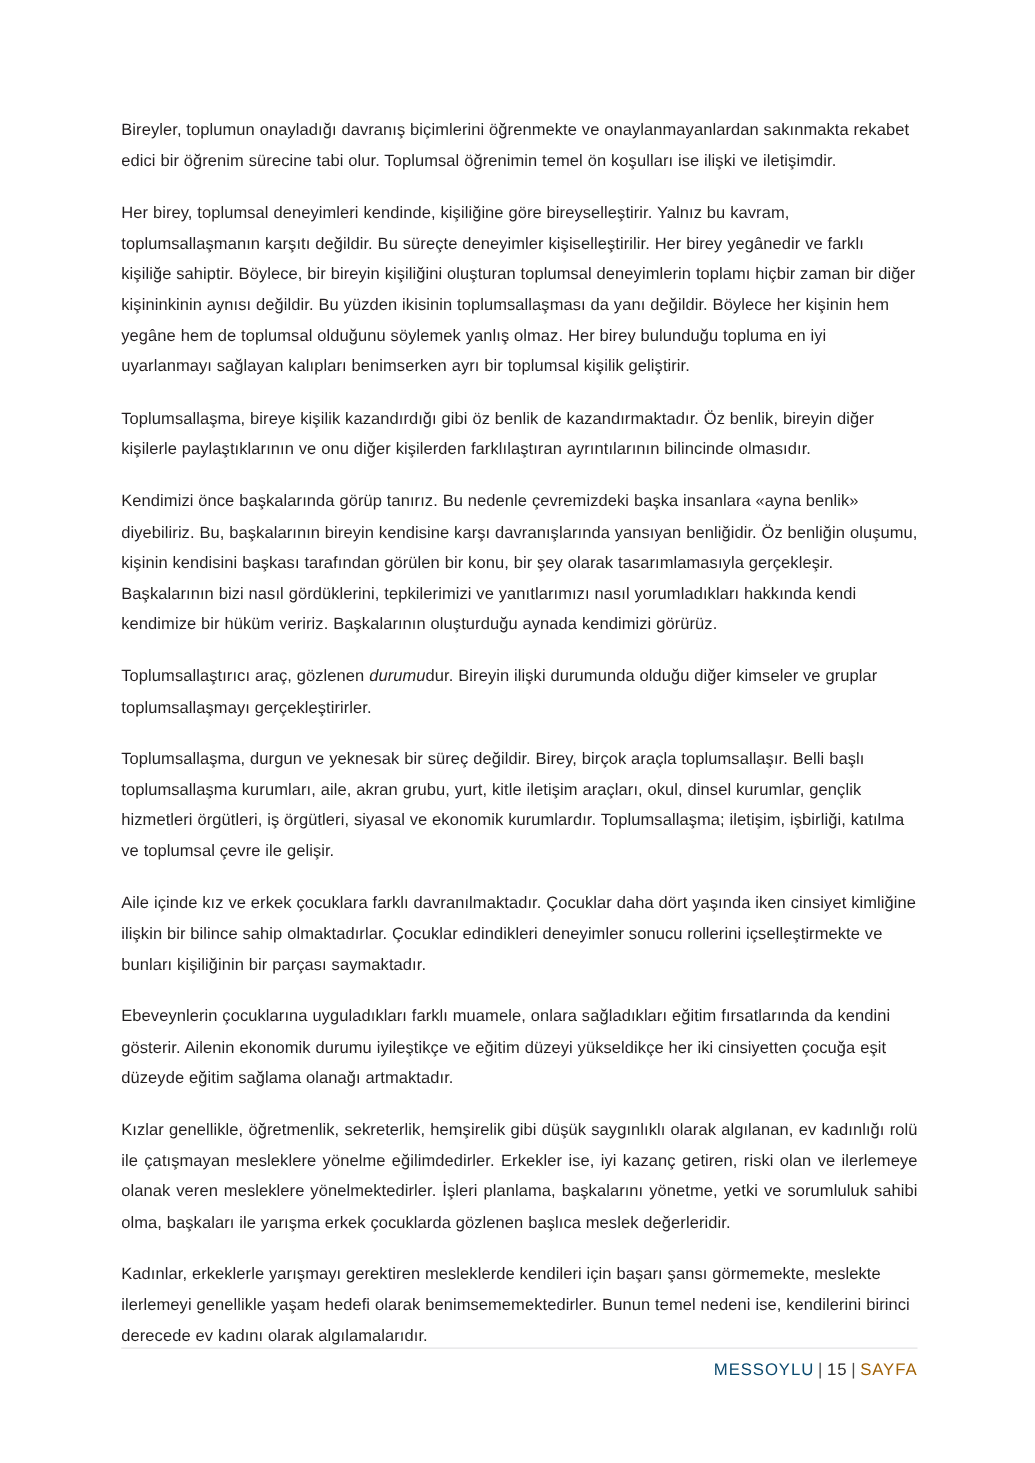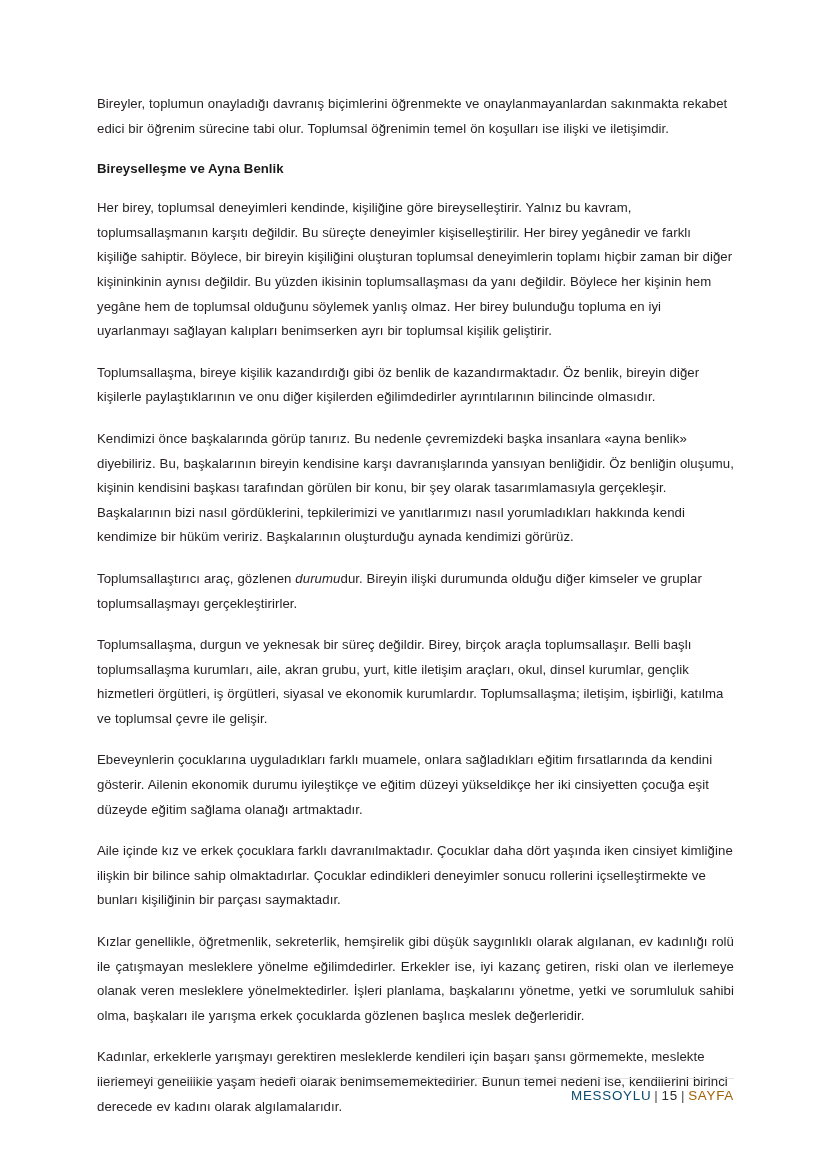--- a/index.html
+++ b/index.html
@@ -100,36 +100,35 @@
 </style>
 </head>
 <body>
 
 <div class="page">
 
   <div class="content">
 
     <p class="para tight-top">Bireyler, toplumun onayladığı davranış biçimlerini öğrenmekte ve onaylanmayanlardan sakınmakta rekabet edici bir öğrenim sürecine tabi olur. Toplumsal öğrenimin temel ön koşulları ise ilişki ve iletişimdir.</p>
 
-    <h2 class="heading">Bireyselleşme ve Ayna Benlik</h2>
 
     <p class="para">Her birey, toplumsal deneyimleri kendinde, kişiliğine göre bireyselleştirir. Yalnız bu kavram, toplumsallaşmanın karşıtı değildir. Bu süreçte deneyimler kişiselleştirilir. Her birey yegânedir ve farklı kişiliğe sahiptir. Böylece, bir bireyin kişiliğini oluşturan toplumsal deneyimlerin toplamı hiçbir zaman bir diğer kişininkinin aynısı değildir. Bu yüzden ikisinin toplumsallaşması da yanı değildir. Böylece her kişinin hem yegâne hem de toplumsal olduğunu söylemek yanlış olmaz. Her birey bulunduğu topluma en iyi uyarlanmayı sağlayan kalıpları benimserken ayrı bir toplumsal kişilik geliştirir.</p>
 
-    <p class="para">Toplumsallaşma, bireye kişilik kazandırdığı gibi öz benlik de kazandırmaktadır. Öz benlik, bireyin diğer kişilerle paylaştıklarının ve onu diğer kişilerden eğilimdedirler ayrıntılarının bilincinde olmasıdır.</p>
+    <p class="para">Toplumsallaşma, bireye kişilik kazandırdığı gibi öz benlik de kazandırmaktadır. Öz benlik, bireyin diğer kişilerle paylaştıklarının ve onu diğer kişilerden farklılaştıran ayrıntılarının bilincinde olmasıdır.</p>
 
     <p class="para">Kendimizi önce başkalarında görüp tanırız. Bu nedenle çevremizdeki başka insanlara «ayna benlik» diyebiliriz. Bu, başkalarının bireyin kendisine karşı davranışlarında yansıyan benliğidir. Öz benliğin oluşumu, kişinin kendisini başkası tarafından görülen bir konu, bir şey olarak tasarımlamasıyla gerçekleşir. Başkalarının bizi nasıl gördüklerini, tepkilerimizi ve yanıtlarımızı nasıl yorumladıkları hakkında kendi kendimize bir hüküm veririz. Başkalarının oluşturduğu aynada kendimizi görürüz.</p>
 
     <p class="para"><span>Toplumsallaştırıcı araç, gözlenen </span><span class="it">durumu</span><span>dur. Bireyin ilişki durumunda olduğu diğer kimseler ve gruplar toplumsallaşmayı gerçekleştirirler.</span></p>
 
     <p class="para">Toplumsallaşma, durgun ve yeknesak bir süreç değildir. Birey, birçok araçla toplumsallaşır. Belli başlı toplumsallaşma kurumları, aile, akran grubu, yurt, kitle iletişim araçları, okul, dinsel kurumlar, gençlik hizmetleri örgütleri, iş örgütleri, siyasal ve ekonomik kurumlardır. Toplumsallaşma; iletişim, işbirliği, katılma ve toplumsal çevre ile gelişir.</p>
 
 
+    <p class="para">Aile içinde kız ve erkek çocuklara farklı davranılmaktadır. Çocuklar daha dört yaşında iken cinsiyet kimliğine ilişkin bir bilince sahip olmaktadırlar. Çocuklar edindikleri deneyimler sonucu rollerini içselleştirmekte ve bunları kişiliğinin bir parçası saymaktadır.</p>
+
     <p class="para">Ebeveynlerin çocuklarına uyguladıkları farklı muamele, onlara sağladıkları eğitim fırsatlarında da kendini gösterir. Ailenin ekonomik durumu iyileştikçe ve eğitim düzeyi yükseldikçe her iki cinsiyetten çocuğa eşit düzeyde eğitim sağlama olanağı artmaktadır.</p>
-
-    <p class="para">Aile içinde kız ve erkek çocuklara farklı davranılmaktadır. Çocuklar daha dört yaşında iken cinsiyet kimliğine ilişkin bir bilince sahip olmaktadırlar. Çocuklar edindikleri deneyimler sonucu rollerini içselleştirmekte ve bunları kişiliğinin bir parçası saymaktadır.</p>
 
     <p class="para justify">Kızlar genellikle, öğretmenlik, sekreterlik, hemşirelik gibi düşük saygınlıklı olarak algılanan, ev kadınlığı rolü ile çatışmayan mesleklere yönelme eğilimdedirler. Erkekler ise, iyi kazanç getiren, riski olan ve ilerlemeye olanak veren mesleklere yönelmektedirler. İşleri planlama, başkalarını yönetme, yetki ve sorumluluk sahibi olma, başkaları ile yarışma erkek çocuklarda gözlenen başlıca meslek değerleridir.</p>
 
     <p class="para">Kadınlar, erkeklerle yarışmayı gerektiren mesleklerde kendileri için başarı şansı görmemekte, meslekte ilerlemeyi genellikle yaşam hedefi olarak benimsememektedirler. Bunun temel nedeni ise, kendilerini birinci derecede ev kadını olarak algılamalarıdır.</p>
 
   </div>
 
   <div class="footer-rule"></div>
 
   <div class="footer">

